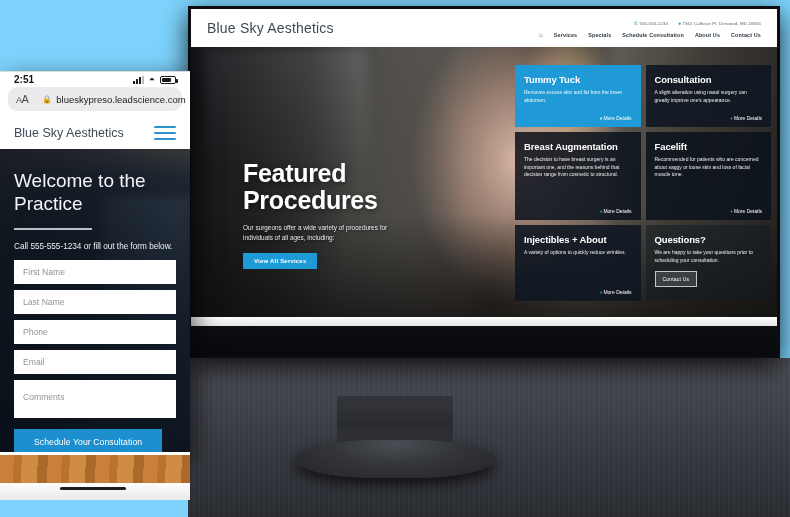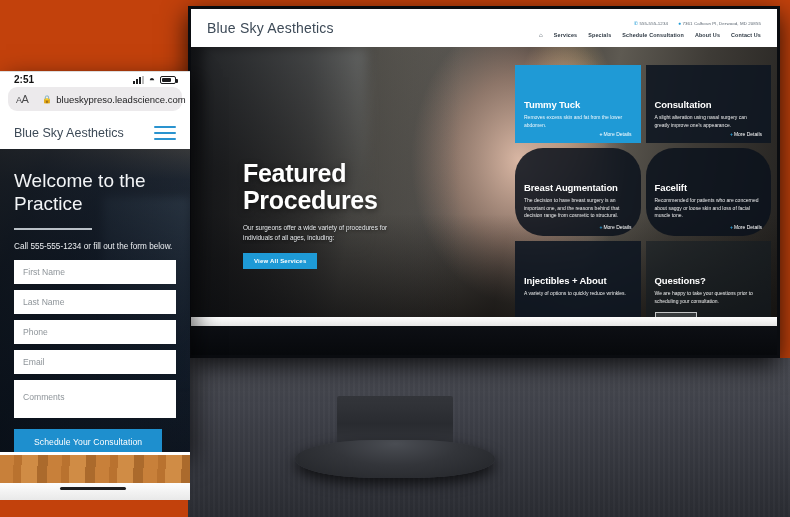--- a/index.html
+++ b/index.html
@@ -2,21 +2,21 @@
 <html><head>
 <meta charset="utf-8">
 <style>
   * { box-sizing: border-box; margin: 0; padding: 0; }
   html, body {
     width: 790px; height: 517px;
     background: #000;
     font-family: "Liberation Sans", sans-serif;
     overflow: hidden;
   }
-  .scene { position: relative; width: 790px; height: 517px; background: #c2410c; }
+  .scene { position: relative; width: 790px; height: 517px; background: #7dd3fc; }
 
   
   .monitor {
     position: absolute; left: 188px; top: 6px;
     width: 592px; height: 352px;
     background: #0b0d12;
     border: 3px solid #0a0c10;
     box-shadow: 0 8px 24px rgba(0,0,0,.8);
   }
   .screen {
@@ -103,25 +103,24 @@
     display:grid; grid-template-columns: 1fr 1fr; gap: 5px;
   }
   .card {
     position:relative; padding: 9px 9px 14px 9px; color:#fff;
     min-height: 62px;
   }
   .card.teal { background:#1f9ad6; }
   .card.dark { background: rgba(14,22,33,.88); }
   .card.dark2 { background: rgba(11,18,28,.86); }
   .card.glass { background: rgba(18,28,34,.55); }
-  .card.tall { min-height: 88px; border-radius: 28px; }
+  .card.tall { min-height: 88px; }
   .card-title {
     font-size: 9.5px; font-weight: 700; line-height: 11px; letter-spacing:-.1px;
     margin-bottom: 4px;
-    margin-top: 25px;
   }
   .card-body { font-size: 5px; line-height: 7.6px; color: rgba(255,255,255,.92); }
   .more {
     position:absolute; right: 9px; bottom: 6px;
     font-size: 5px; color:#fff; font-weight:400;
   }
   .more .plus { color:#2fa7e0; font-weight:700; margin-right:1px; }
   .card.teal .more .plus { color:#ffffff; }
   .btn-ghost {
     display:inline-block; margin-top: 7px;

